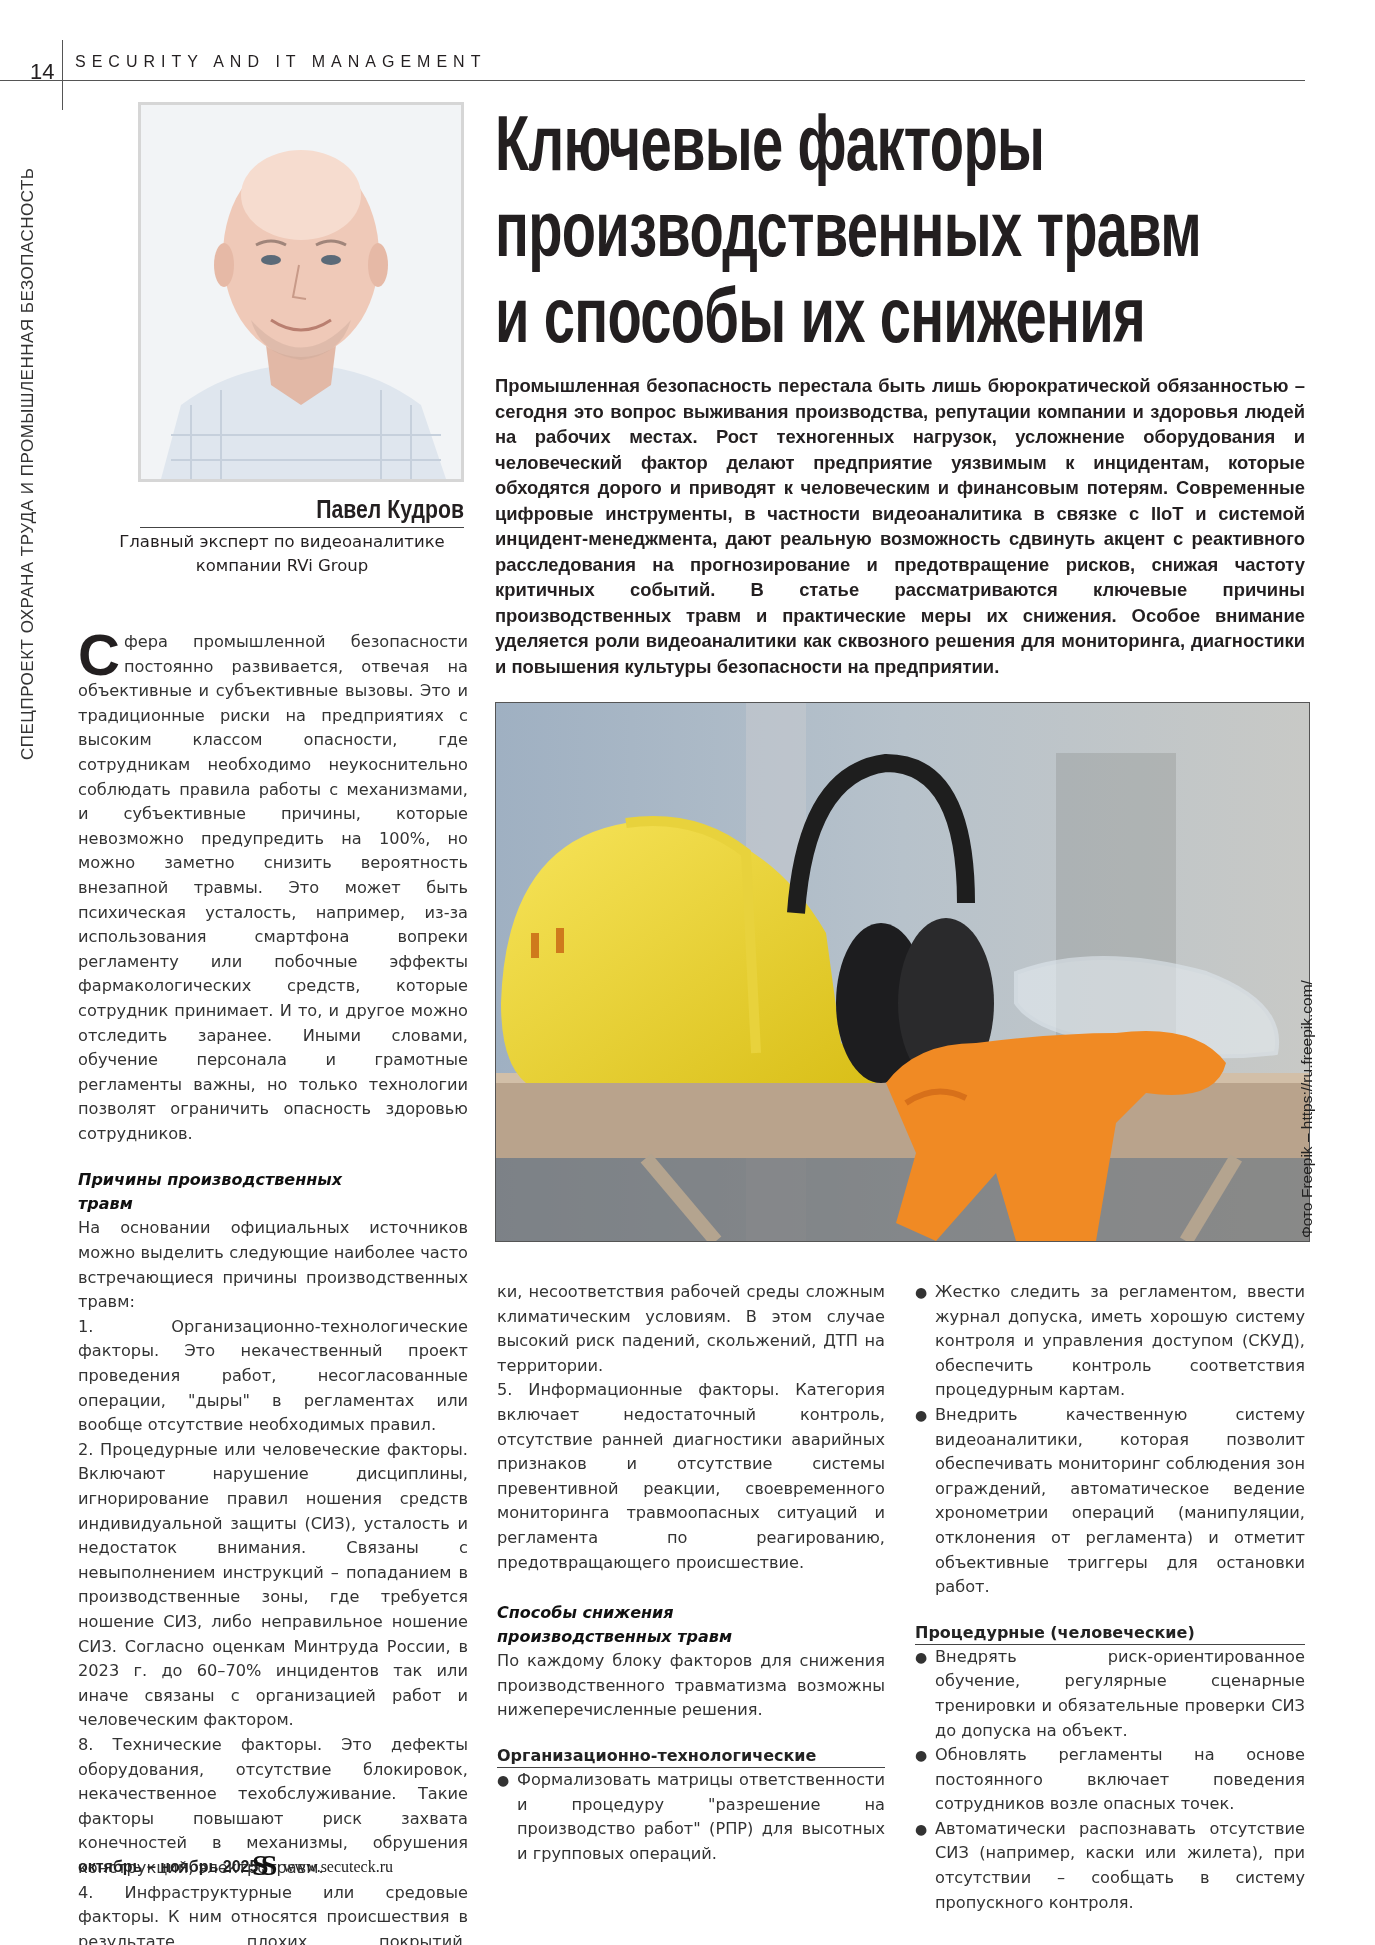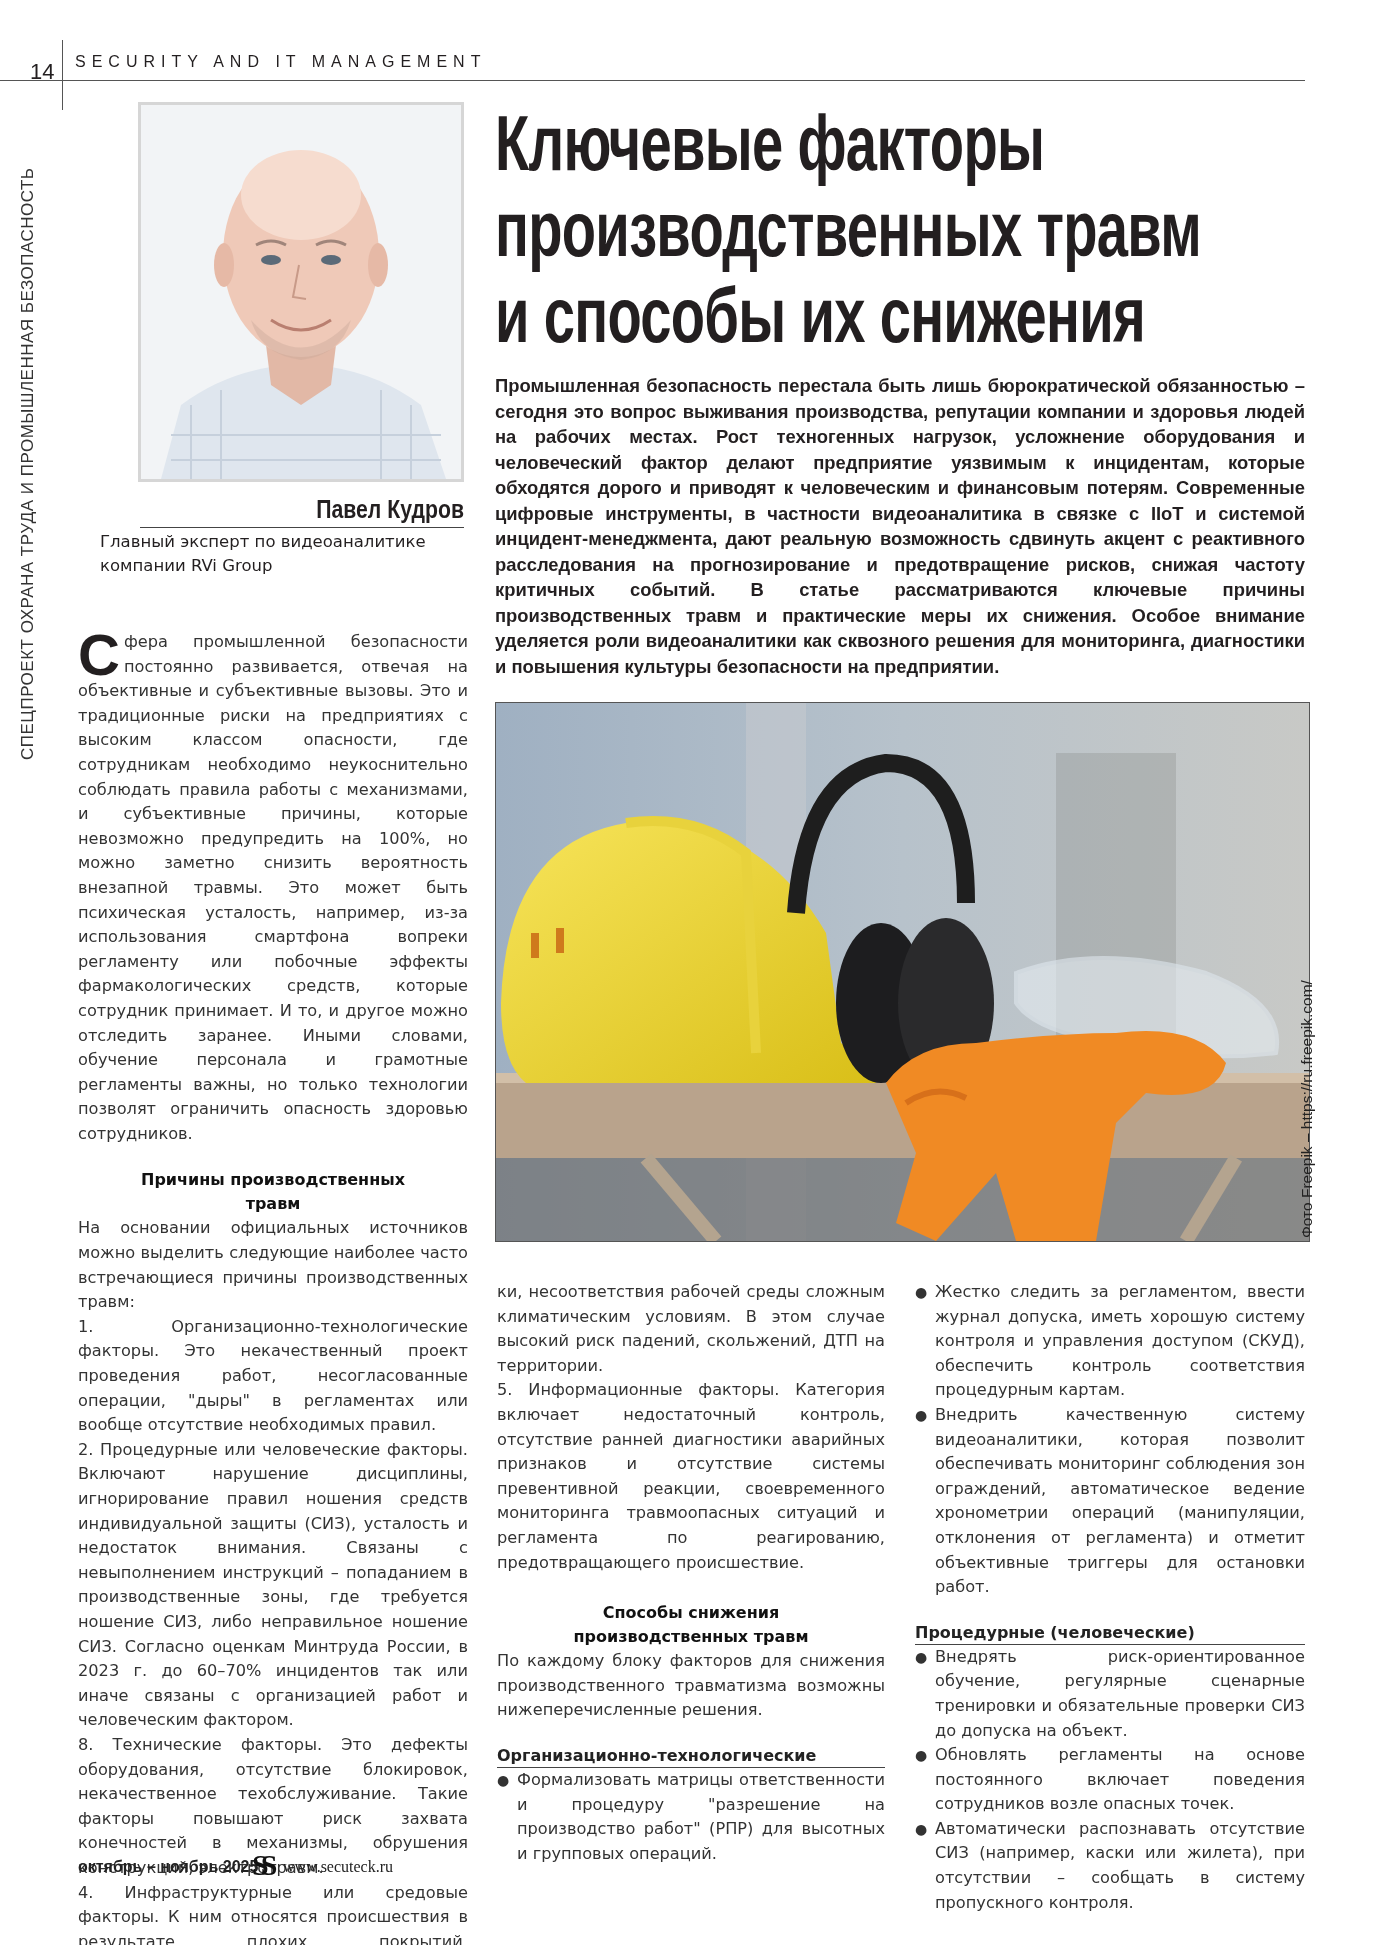--- a/index.html
+++ b/index.html
@@ -10,36 +10,36 @@
   .hdr-num { left:30px; top:59px; font-family:"Liberation Sans", sans-serif; font-weight:normal; font-size:22px; }
   .hdr-title { left:75px; top:53px; font-family:"Liberation Sans", sans-serif; font-size:16px; letter-spacing:6px; }
   .hdr-line { left:0; top:80px; width:1305px; height:1px; background:#555; }
   .hdr-vline { left:62px; top:40px; width:1px; height:70px; background:#555; }
   .side-text { left:18px; top:760px; width:680px; transform:rotate(-90deg); transform-origin:0 0;
                font-family:"Liberation Sans", sans-serif; font-size:17px; letter-spacing:0.5px; white-space:nowrap; color:#333; }
   
   .portrait { left:138px; top:102px; width:326px; height:380px; border:3px solid #d6d6d6; background:#eef1f4; overflow:hidden; box-sizing:border-box; }
   .author-name { left:140px; top:495px; width:324px; text-align:right; font-family:"Liberation Sans", sans-serif; font-weight:bold; font-size:25px; transform:scaleX(0.85); transform-origin:right; }
   .author-line { left:140px; top:527px; width:324px; height:1px; background:#444; }
-  .author-role { left:100px; top:530px; width:364px; text-align:left; font-size:16.5px; line-height:24px; }
+  .author-role { left:100px; top:530px; width:364px; text-align:center; font-size:16.5px; line-height:24px; }
   
   .title { left:495px; top:100px; width:820px; font-family:"Liberation Sans", sans-serif; font-weight:bold; font-size:78px; line-height:86px;
            transform:scaleX(0.72); transform-origin:left; white-space:nowrap; letter-spacing:-1px; }
   .lead { left:495px; top:373px; width:810px; font-family:"Liberation Sans", sans-serif; font-weight:bold; font-size:18.4px; line-height:25.5px; text-align:justify; color:#231f20; }
   
   .photo { left:495px; top:702px; width:815px; height:540px; border:1px solid #555; overflow:hidden; box-sizing:border-box; }
   .photo-credit { left:1298px; top:1238px; transform:rotate(-90deg); transform-origin:0 0; font-family:"Liberation Sans", sans-serif; font-size:15.5px; white-space:nowrap; color:#222; }
   
   .col { font-size:16.2px; line-height:24.6px; text-align:justify; color:#333; }
   .col p { margin:0; }
   .col1 { left:78px; top:630px; width:390px; }
   .col2 { left:497px; top:1280px; width:388px; }
   .col3 { left:915px; top:1280px; width:390px; }
   .dropcap { float:left; font-family:"Liberation Sans", sans-serif; font-weight:bold; font-size:58px; line-height:46px; margin:2px 4px 0 0; color:#231f20; }
-  .subhead { font-family:"DejaVu Sans", sans-serif; font-weight:bold; font-size:16px; line-height:24px; text-align:center; color:#111; margin-top:22px; }
+  .subhead { font-family:"DejaVu Sans", sans-serif; font-weight:bold; font-size:16px; line-height:24px; text-align:left; color:#111; margin-top:22px;font-style:italic; }
   .subhead2 { font-weight:bold; font-size:16px; line-height:22px; border-bottom:1px solid #444; margin-top:22px; color:#222; text-align:left; }
   ul.bul { list-style:none; margin:0; padding:0; }
   ul.bul li { position:relative; padding-left:20px; }
   ul.bul li::before { content:"●"; position:absolute; left:0; top:0; font-size:14px; }
   .footer { left:78px; top:1858px; font-family:"Liberation Sans", sans-serif; font-size:16px; font-weight:bold; color:#222; }
   .logo { left:252px; top:1852px; font-family:"Liberation Serif", serif; font-weight:bold; font-size:30px; line-height:26px; color:#111; letter-spacing:-8px; }
   .site { left:283px; top:1858px; font-family:Liberation Serif, serif; font-size:16px; color:#222; }
 </style>
 </head>
 <body>

